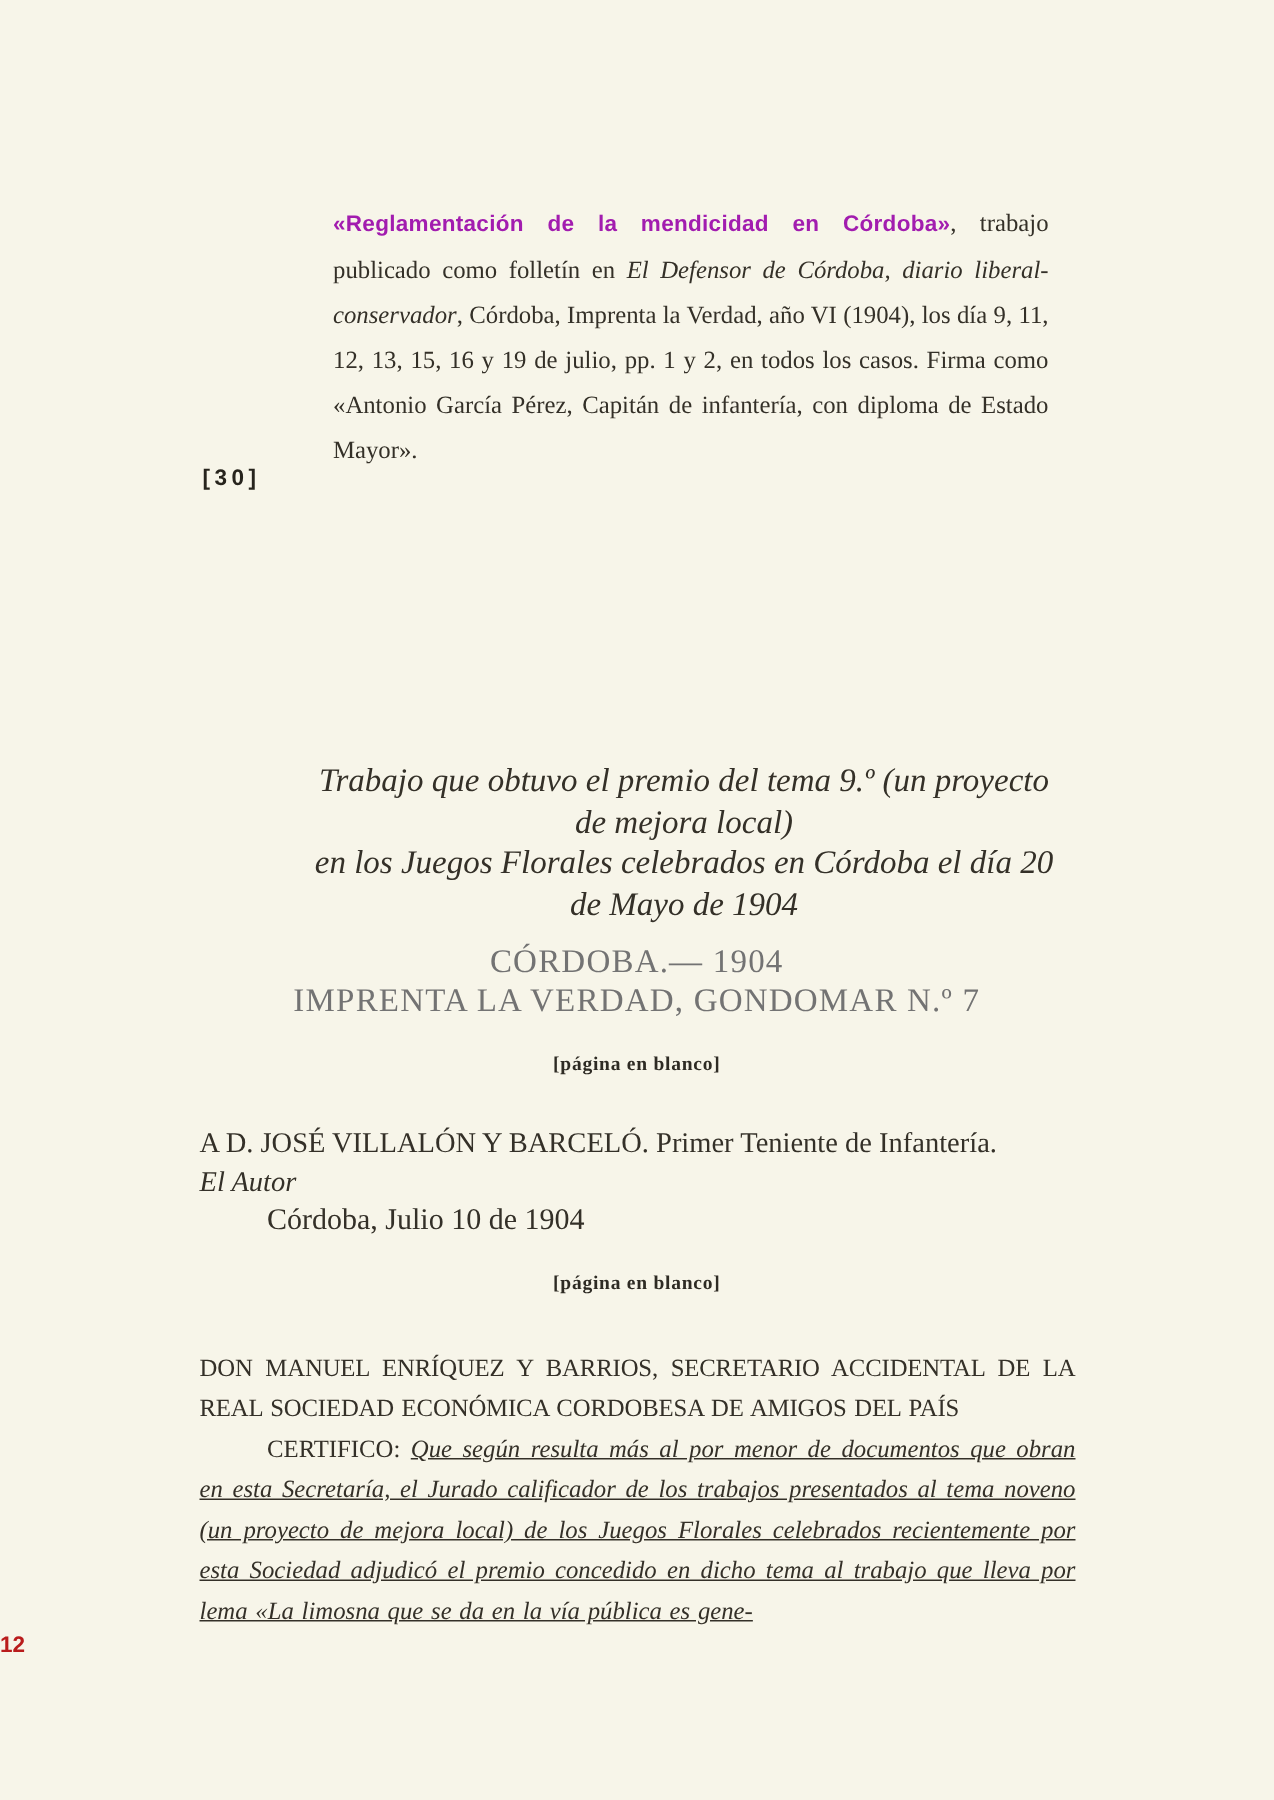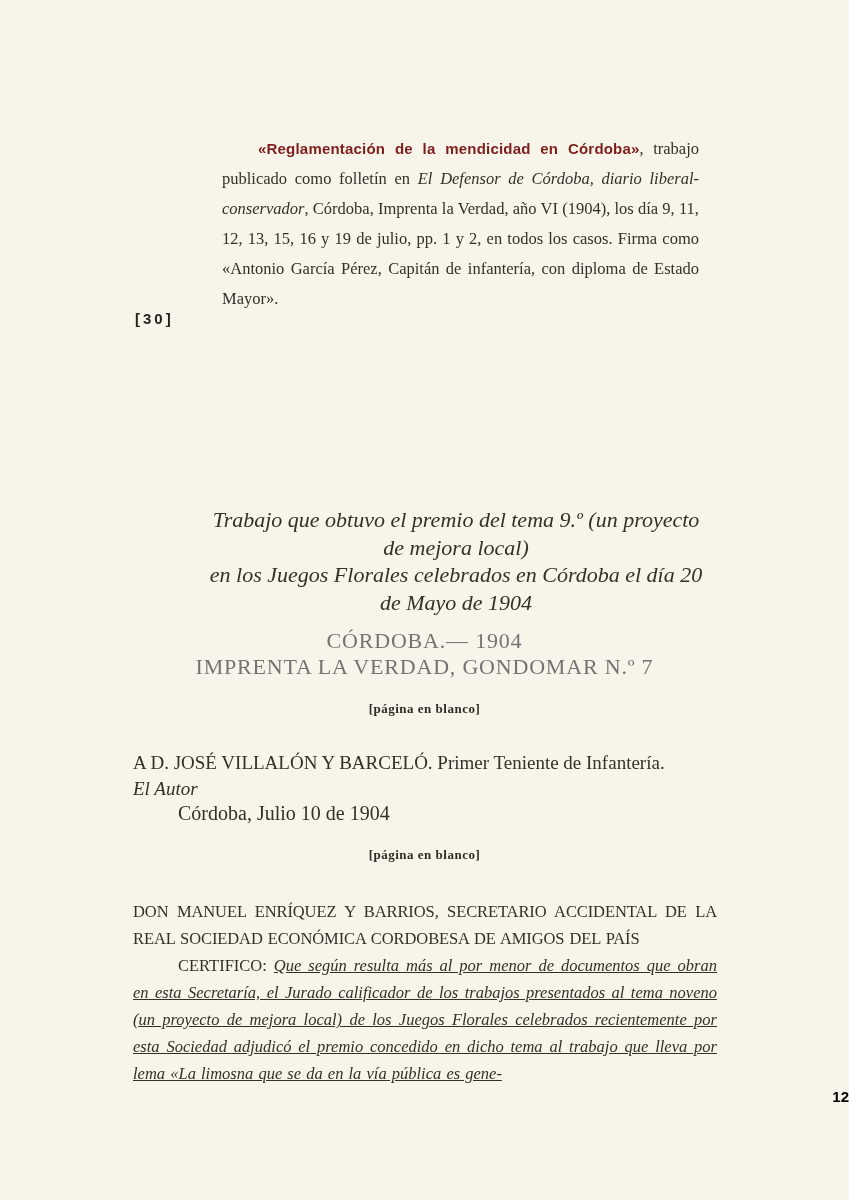--- a/index.html
+++ b/index.html
@@ -26,22 +26,21 @@
     font-size: 16.5px;
     line-height: 30px;
     text-align: justify;
     color: #343028;
   }
   .annotation .lead {
     font-family: "Liberation Sans", sans-serif;
     font-weight: 700;
     font-size: 15px;
     letter-spacing: 0.2px;
-    color: #7f1d1d;
-    margin-left: 36px;
+    color: #a21caf;
   }
   .annotation .it { font-style: italic; }
   
   .entry-number {
     position: absolute;
     left: 135px;
     top: 310px;
     font-family: "Liberation Sans", sans-serif;
     font-weight: 700;
     font-size: 15px;
@@ -137,25 +136,25 @@
   }
   .cert-heading { letter-spacing: -0.1px; }
   .cert-body { text-indent: 45px; }
   .cert-body .it { font-style: italic; text-decoration: underline; }
   
   .page-number {
     position: absolute;
     left: 0;
     top: 1088px;
     width: 849px;
-    text-align: right;
+    text-align: left;
     font-family: "Liberation Sans", sans-serif;
     font-weight: 700;
     font-size: 15px;
-    color: #000000;
+    color: #b91c1c;
   }
 </style>
 </head>
 <body>
 
 <div class="page">
 
   <p class="annotation"><span class="lead">«Reglamentación de la mendicidad en Córdoba»</span><span>, trabajo publicado como folletín en </span><span class="it">El Defensor de Córdoba, diario liberal-conservador</span><span>, Córdoba, Imprenta la Verdad, año VI (1904), los día 9, 11, 12, 13, 15, 16 y 19 de julio, pp. 1 y 2, en todos los casos. Firma como «Antonio García Pérez, Capitán de infantería, con diploma de Estado Mayor».</span></p>
 
   <div class="entry-number">[30]</div>

